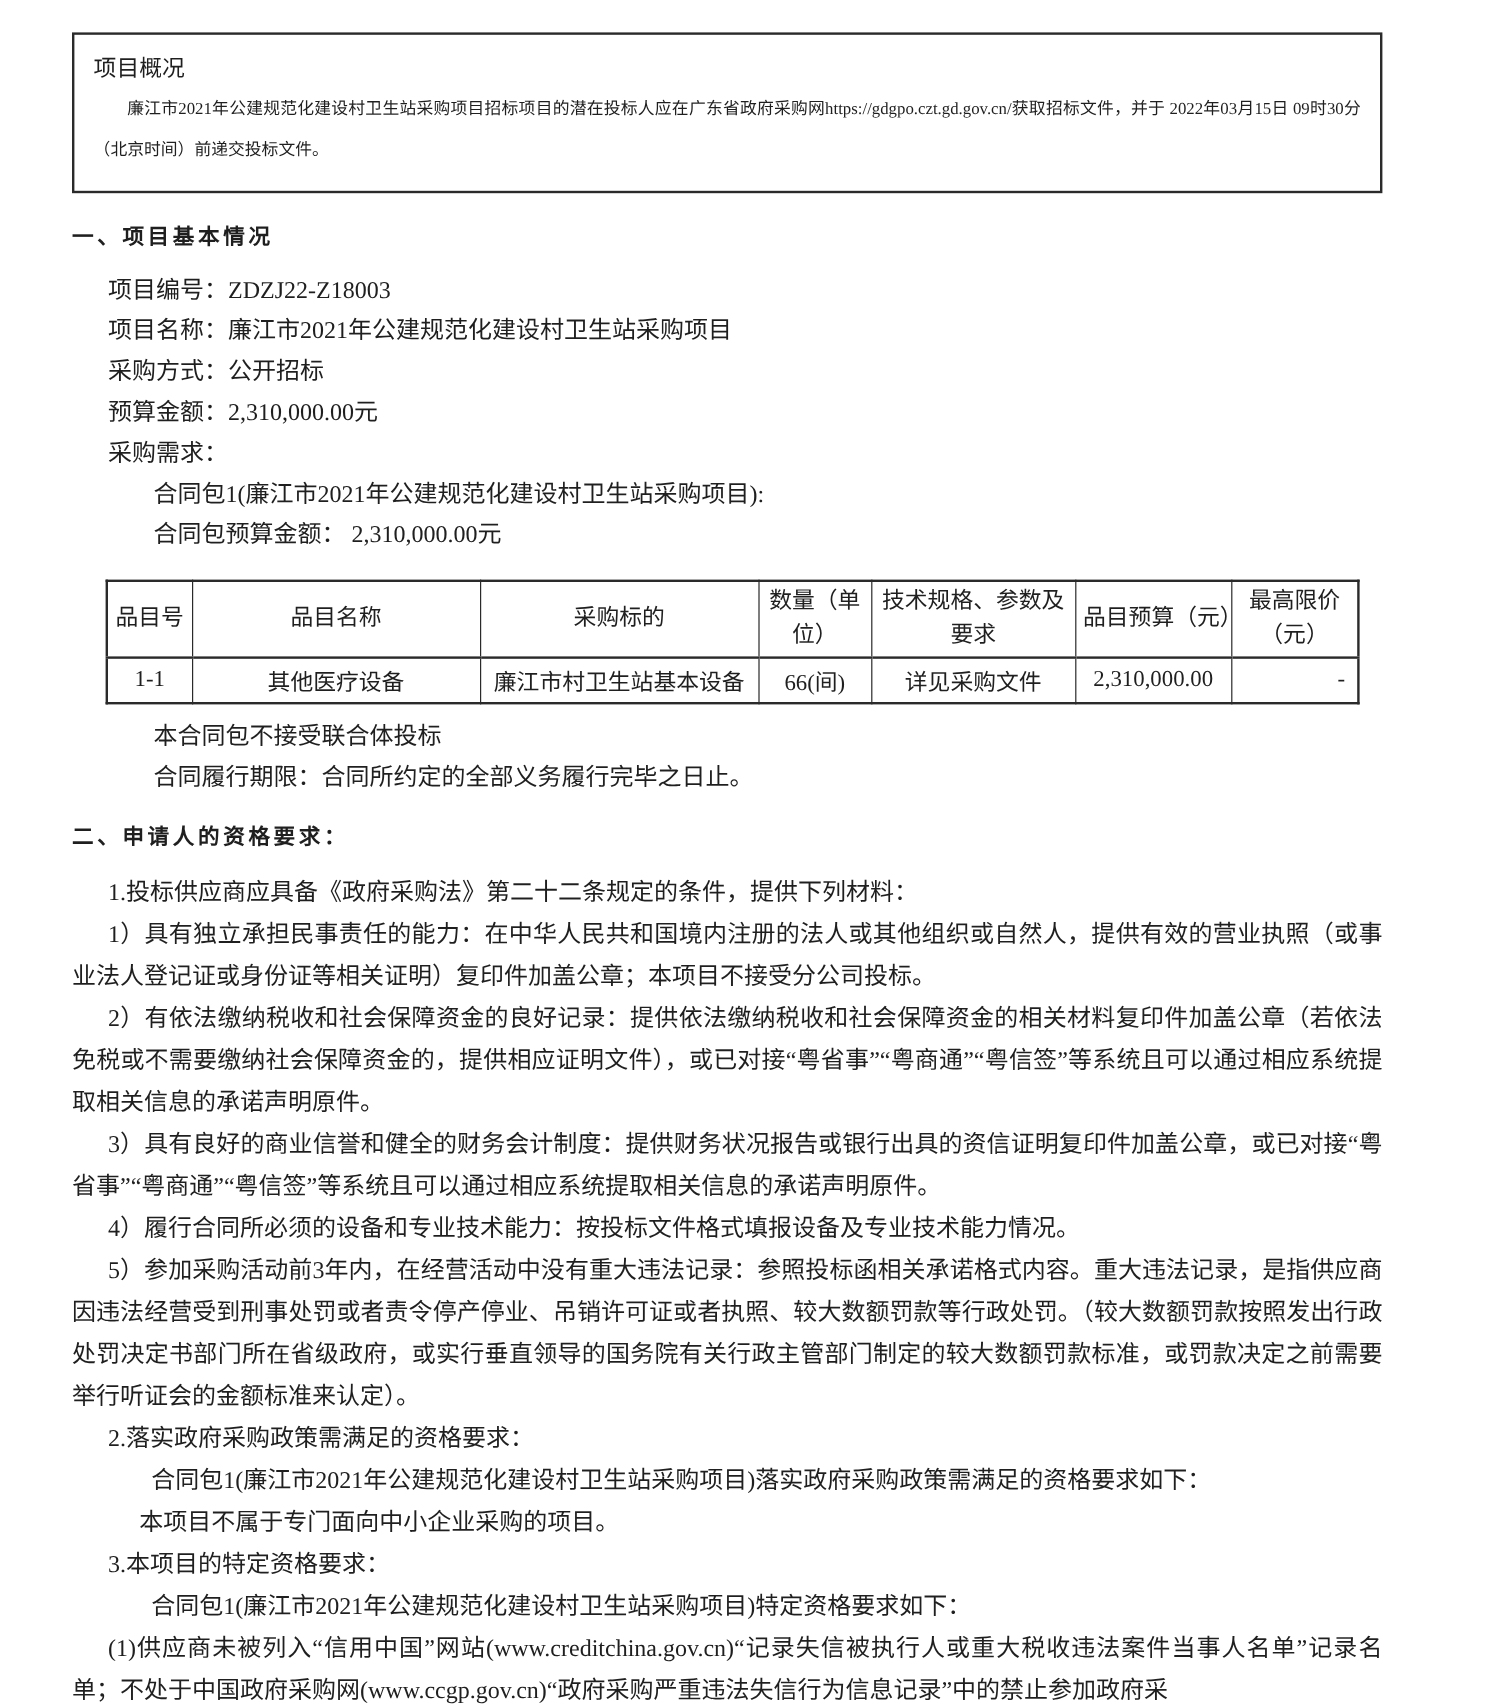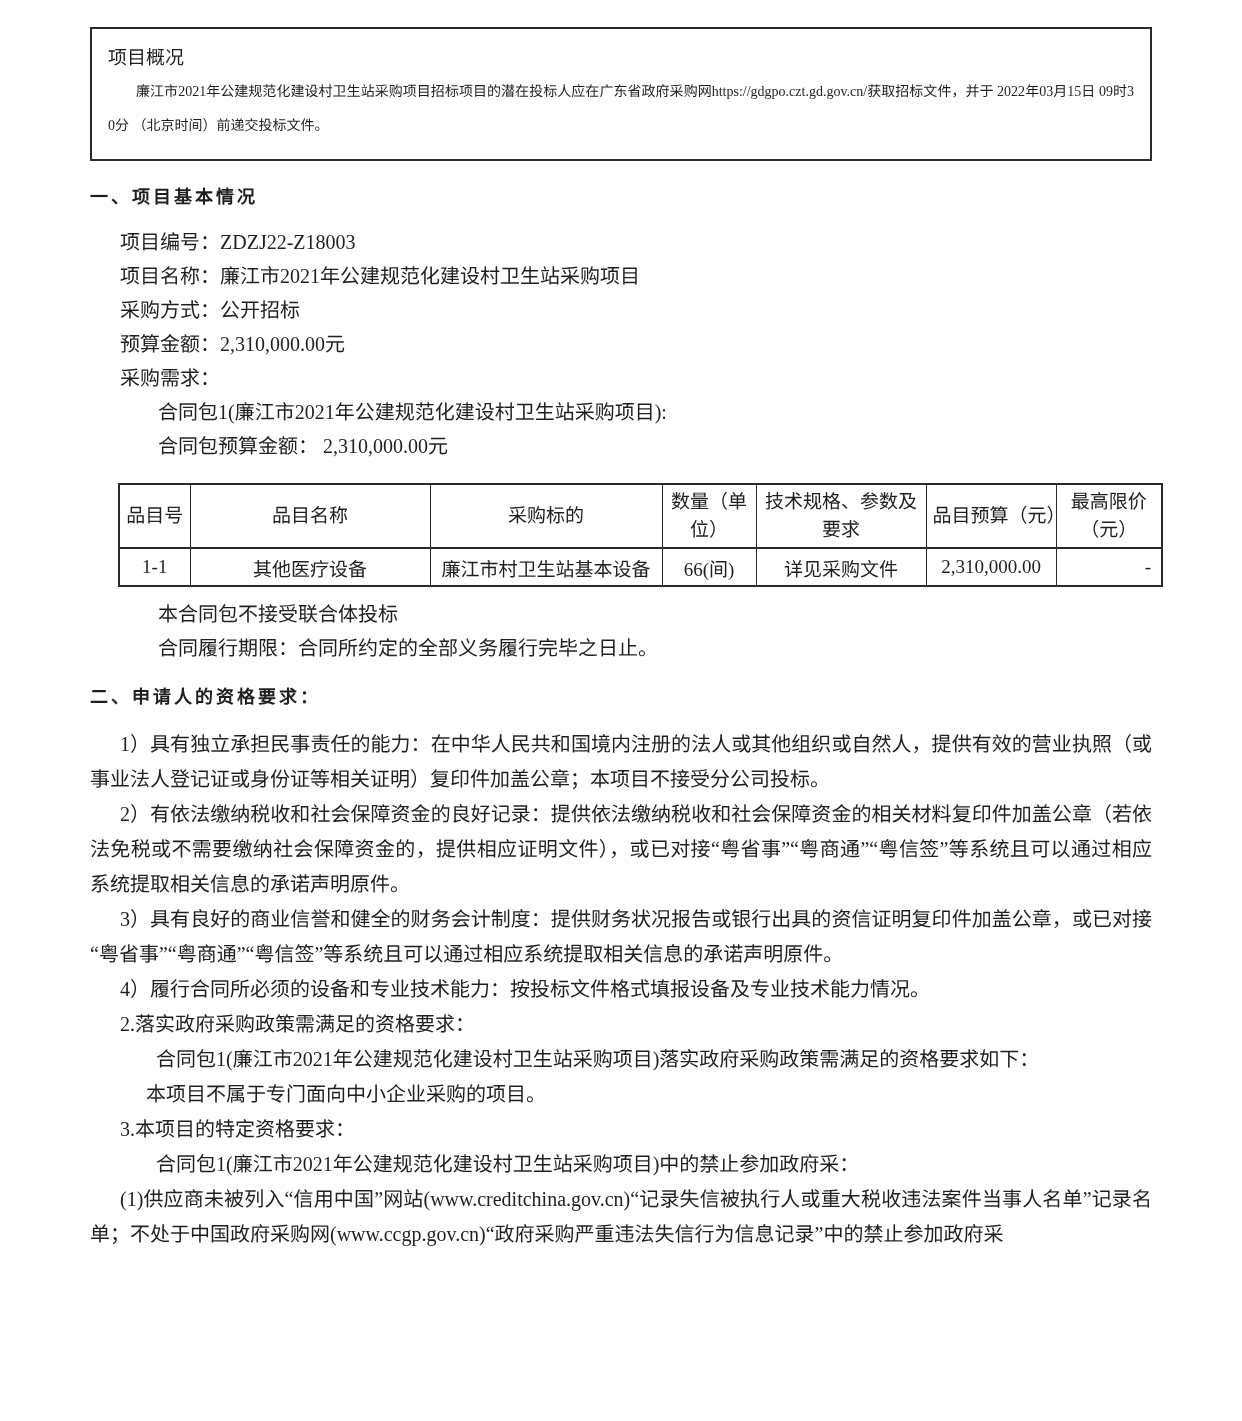--- a/index.html
+++ b/index.html
@@ -6,21 +6,21 @@
   html, body {
     margin: 0; padding: 0;
     background: #ffffff;
     width: 1242px; height: 1421px;
     overflow: hidden;
     font-family: "Liberation Serif", "DejaVu Serif", serif;
     color: #1f1f1f;
   }
   .page {
     width: 1242px; height: 1192px;
-    padding: 27px 90px 0 90px;
+    padding: 27px 90px 0 60px;
   }
   
   .overview-box {
     border: 2px solid #2a2a2a;
     padding: 12px 16px 16px 16px;
   }
   .overview-title {
     font-size: 19px;
     line-height: 34px;
     margin: 0;
@@ -140,24 +140,26 @@
         <td class="dash-cell">-</td>
       </tr>
     </tbody>
   </table>
 
   <p class="line ind-2 after-table">本合同包不接受联合体投标</p>
   <p class="line ind-2">合同履行期限：合同所约定的全部义务履行完毕之日止。</p>
 
   <h2 class="section-heading section-heading-2">二、申请人的资格要求：</h2>
 
+  <p class="para">1.投标供应商应具备《政府采购法》第二十二条规定的条件，提供下列材料：</p>
   <p class="para">1）具有独立承担民事责任的能力：在中华人民共和国境内注册的法人或其他组织或自然人，提供有效的营业执照（或事业法人登记证或身份证等相关证明）复印件加盖公章；本项目不接受分公司投标。</p>
   <p class="para">2）有依法缴纳税收和社会保障资金的良好记录：提供依法缴纳税收和社会保障资金的相关材料复印件加盖公章（若依法免税或不需要缴纳社会保障资金的，提供相应证明文件），或已对接“粤省事”“粤商通”“粤信签”等系统且可以通过相应系统提取相关信息的承诺声明原件。</p>
   <p class="para">3）具有良好的商业信誉和健全的财务会计制度：提供财务状况报告或银行出具的资信证明复印件加盖公章，或已对接“粤省事”“粤商通”“粤信签”等系统且可以通过相应系统提取相关信息的承诺声明原件。</p>
   <p class="para">4）履行合同所必须的设备和专业技术能力：按投标文件格式填报设备及专业技术能力情况。</p>
+  <p class="para">5）参加采购活动前3年内，在经营活动中没有重大违法记录：参照投标函相关承诺格式内容。重大违法记录，是指供应商因违法经营受到刑事处罚或者责令停产停业、吊销许可证或者执照、较大数额罚款等行政处罚。（较大数额罚款按照发出行政处罚决定书部门所在省级政府，或实行垂直领导的国务院有关行政主管部门制定的较大数额罚款标准，或罚款决定之前需要举行听证会的金额标准来认定）。</p>
   <p class="para">2.落实政府采购政策需满足的资格要求：</p>
   <p class="para deep">合同包1(廉江市2021年公建规范化建设村卫生站采购项目)落实政府采购政策需满足的资格要求如下：</p>
   <p class="para deep-b">本项目不属于专门面向中小企业采购的项目。</p>
   <p class="para">3.本项目的特定资格要求：</p>
-  <p class="para deep">合同包1(廉江市2021年公建规范化建设村卫生站采购项目)中的禁止参加政府采：</p>
+  <p class="para deep">合同包1(廉江市2021年公建规范化建设村卫生站采购项目)特定资格要求如下：</p>
   <p class="para">(1)供应商未被列入“信用中国”网站(www.creditchina.gov.cn)“记录失信被执行人或重大税收违法案件当事人名单”记录名单；不处于中国政府采购网(www.ccgp.gov.cn)“政府采购严重违法失信行为信息记录”中的禁止参加政府采</p>
 
 </div>
 
 </body></html>

